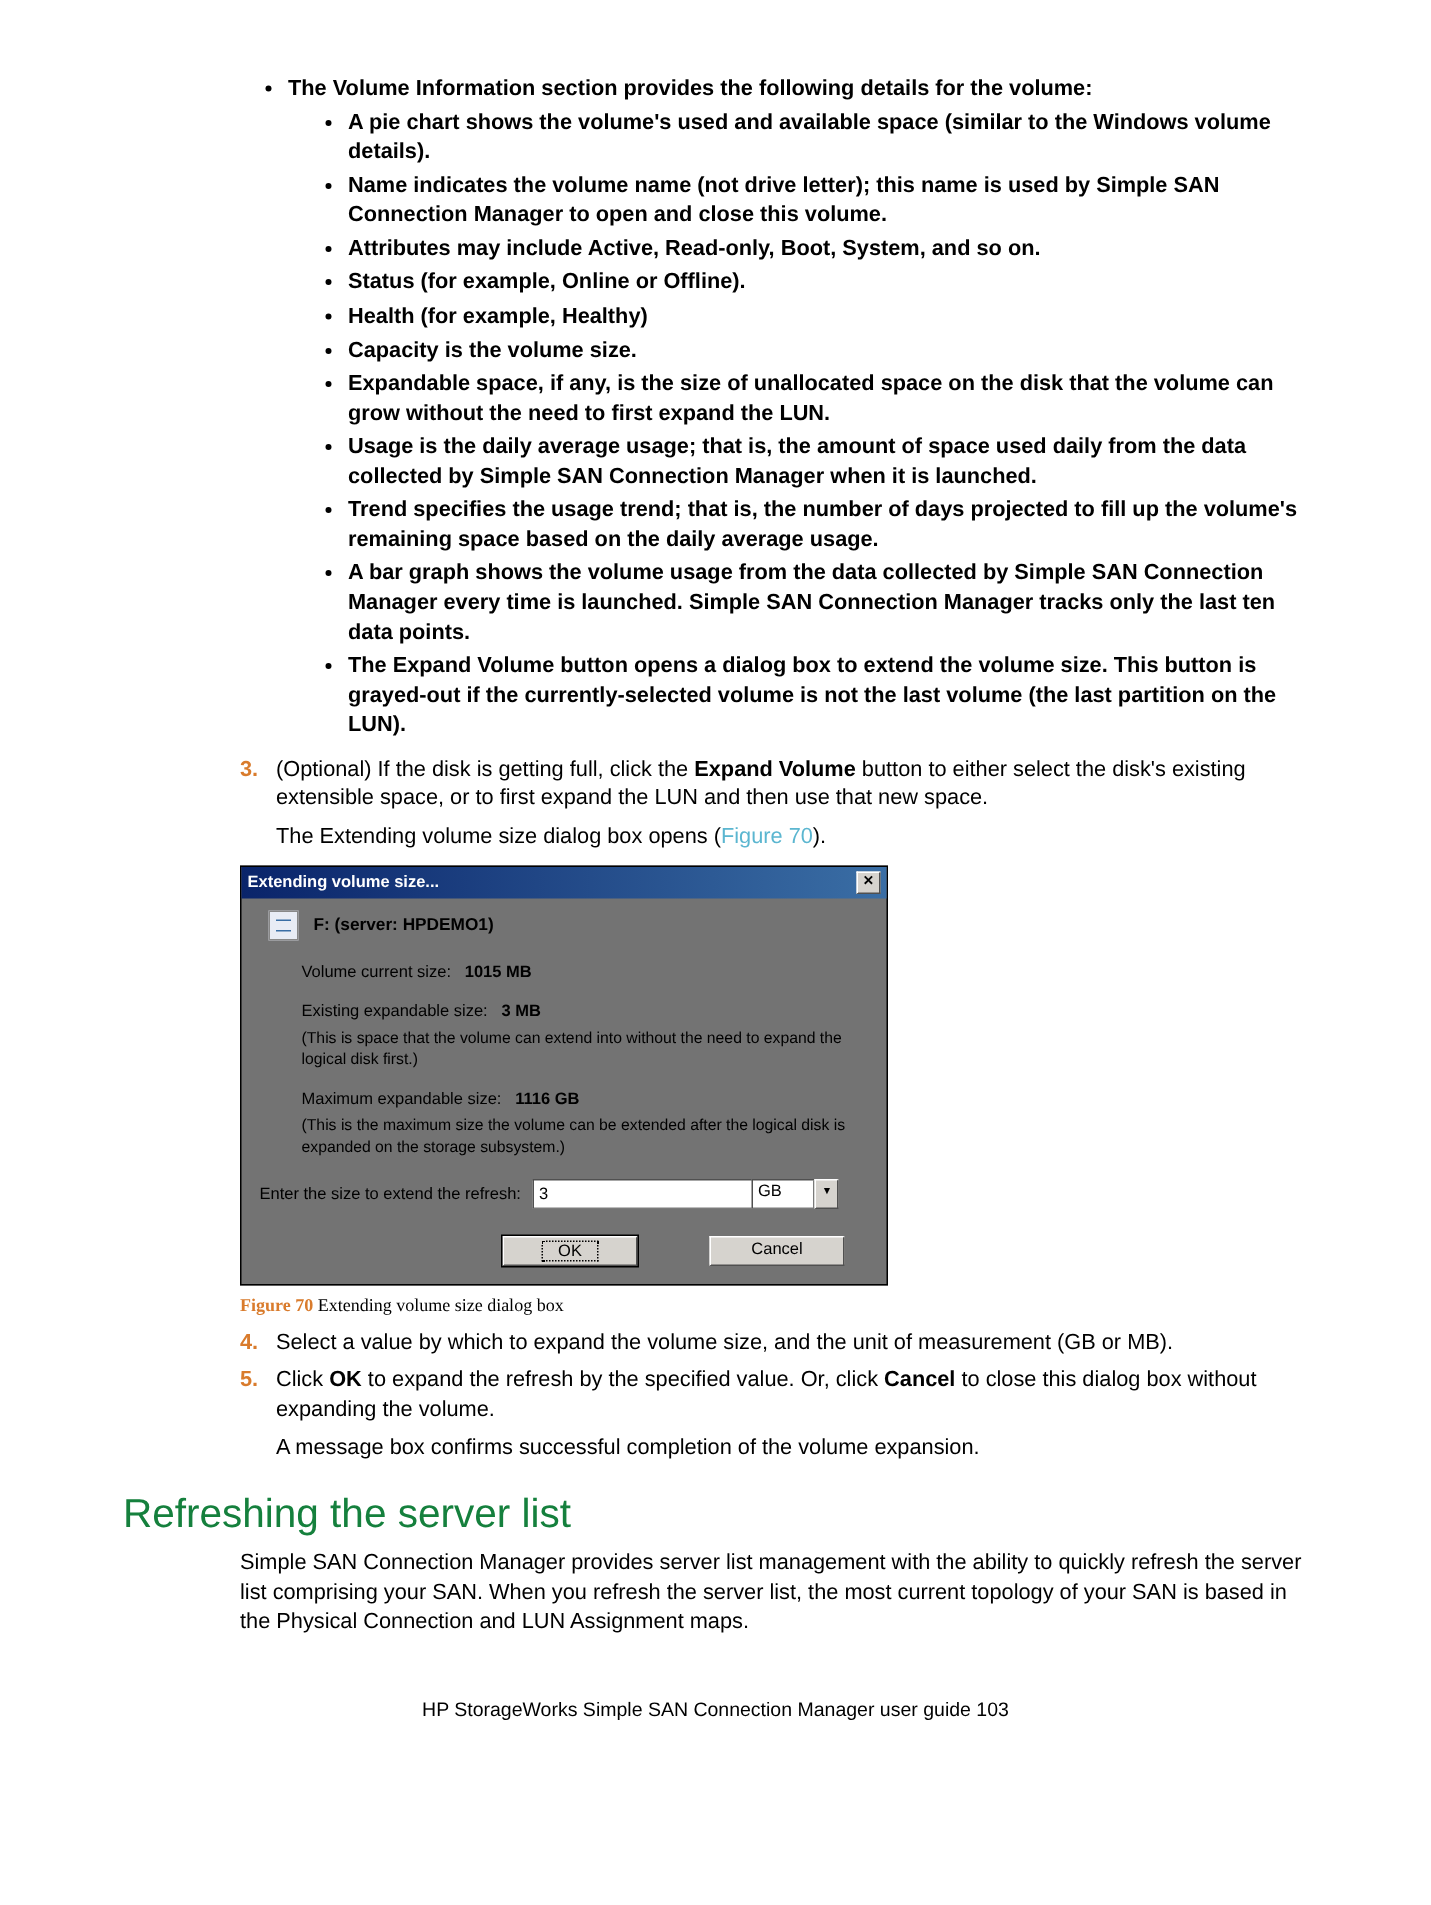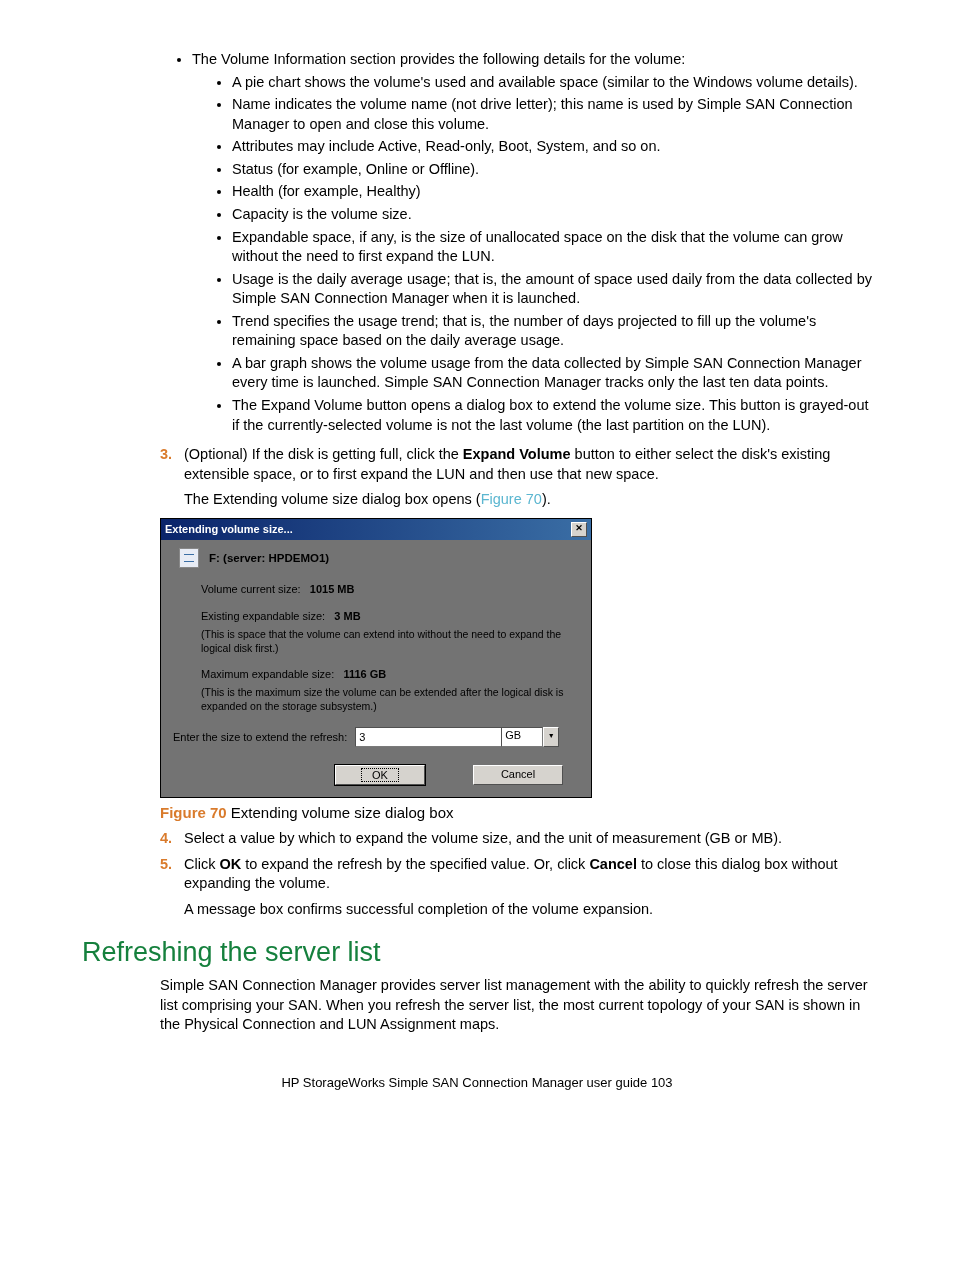--- a/index.html
+++ b/index.html
@@ -11,20 +11,21 @@
     background: #fff;
     width: 954px;
   }
   .page {
     padding: 50px 82px 40px 82px;
   }
   ul.level1 {
     list-style: disc;
     margin: 0 0 10px 0;
     padding-left: 110px;
+    font-weight: bold;
   }
   ul.level1 > li {
     margin-bottom: 3px;
     line-height: 1.35;
   }
   ul.level2 {
     list-style: disc;
     margin: 3px 0 0 0;
     padding-left: 40px;
   }
@@ -54,21 +55,22 @@
     margin: 6px 0 6px 0;
   }
   .fig-link {
     color: #5bb6d0;
   }
   .figure-block {
     margin: 8px 0 6px 78px;
   }
   .figure-caption {
     margin: 6px 0 8px 78px;
-    font-size: 15px;
+    font-size: 12px;
+    font-family: Liberation Serif, serif;
   }
   .figure-caption .fignum {
     color: #d97b2c;
     font-weight: bold;
   }
   
   .dialog {
     width: 430px;
     border: 1px solid #000;
     font-family: Tahoma, Arial, sans-serif;
@@ -355,17 +357,17 @@
     <li>
       <span class="num">5.</span>
       <div class="step-body">
         <span>Click </span><b>OK</b><span> to expand the refresh by the specified value. Or, click </span><b>Cancel</b><span> to close this dialog box without expanding the volume.</span>
         <p>A message box confirms successful completion of the volume expansion.</p>
       </div>
     </li>
   </ol>
 
   <h2 class="section">Refreshing the server list</h2>
-  <p class="body-para">Simple SAN Connection Manager provides server list management with the ability to quickly refresh the server list comprising your SAN. When you refresh the server list, the most current topology of your SAN is shown in the Physical Connection and LUN Assignment maps.</p>
+  <p class="body-para">Simple SAN Connection Manager provides server list management with the ability to quickly refresh the server list comprising your SAN. When you refresh the server list, the most current topology of your SAN is based in the Physical Connection and LUN Assignment maps.</p>
 
   <div class="footer">HP StorageWorks Simple SAN Connection Manager user guide   103</div>
 
 </div>
 
 </body></html>

